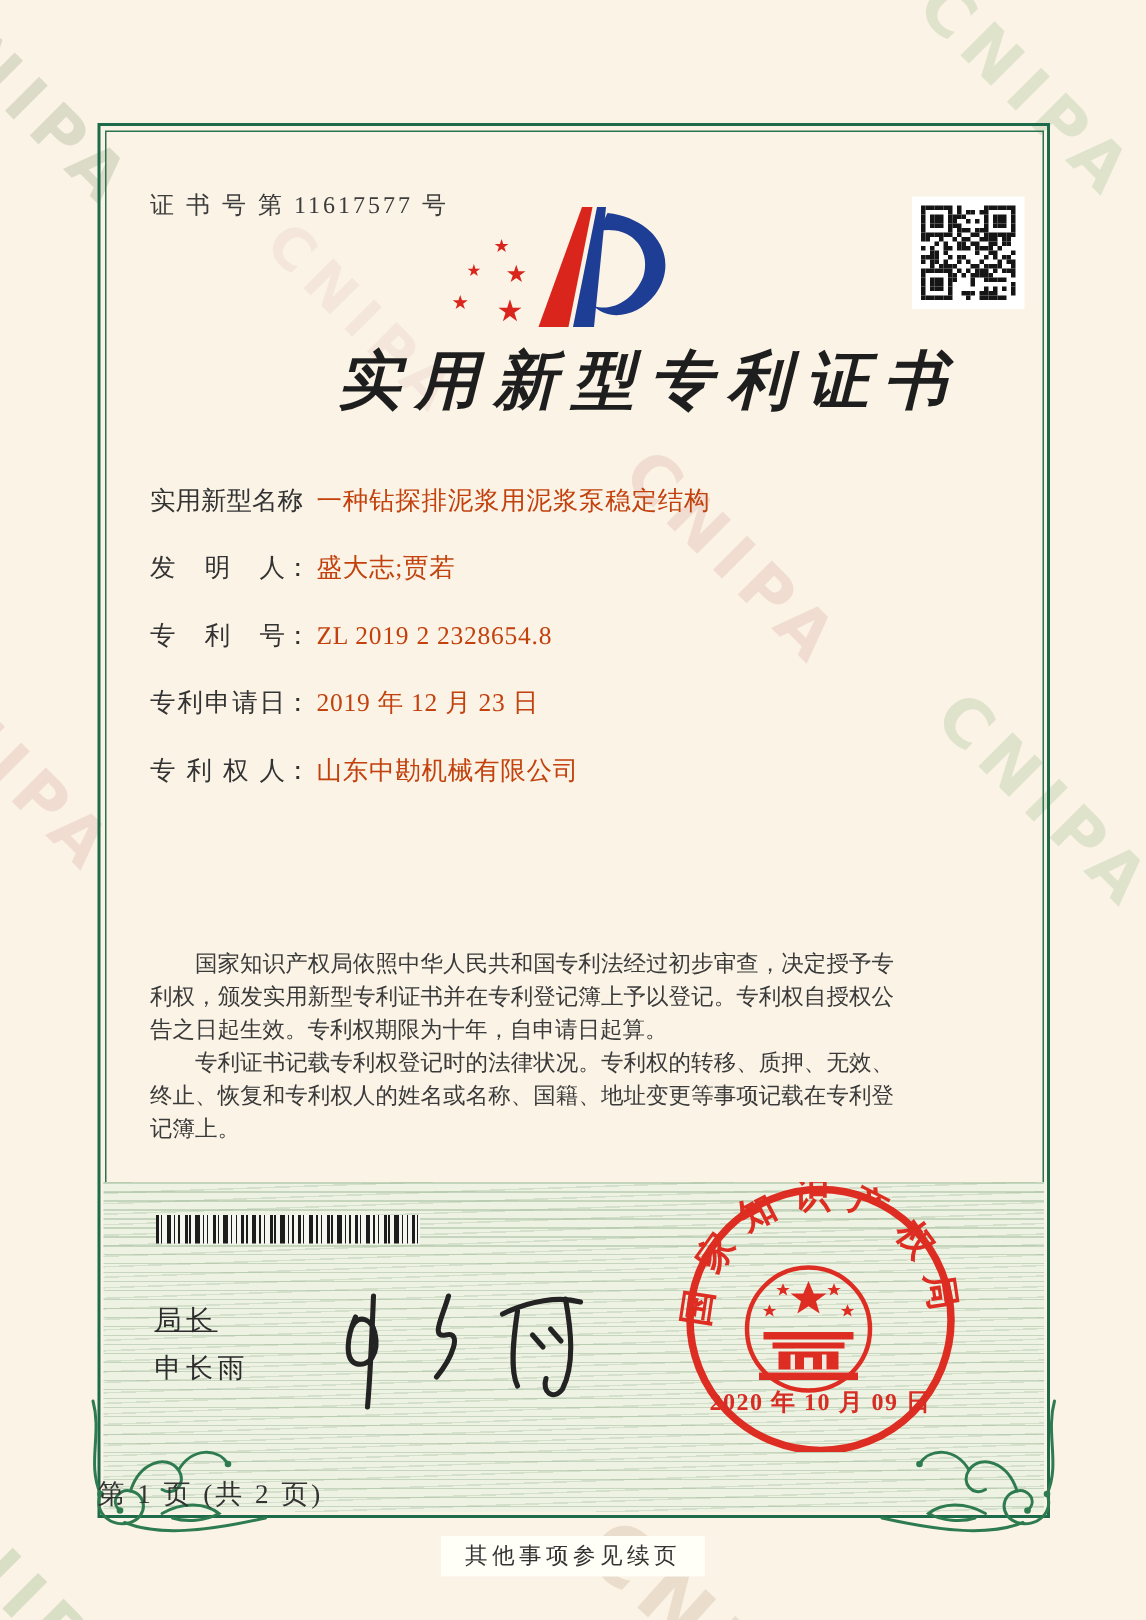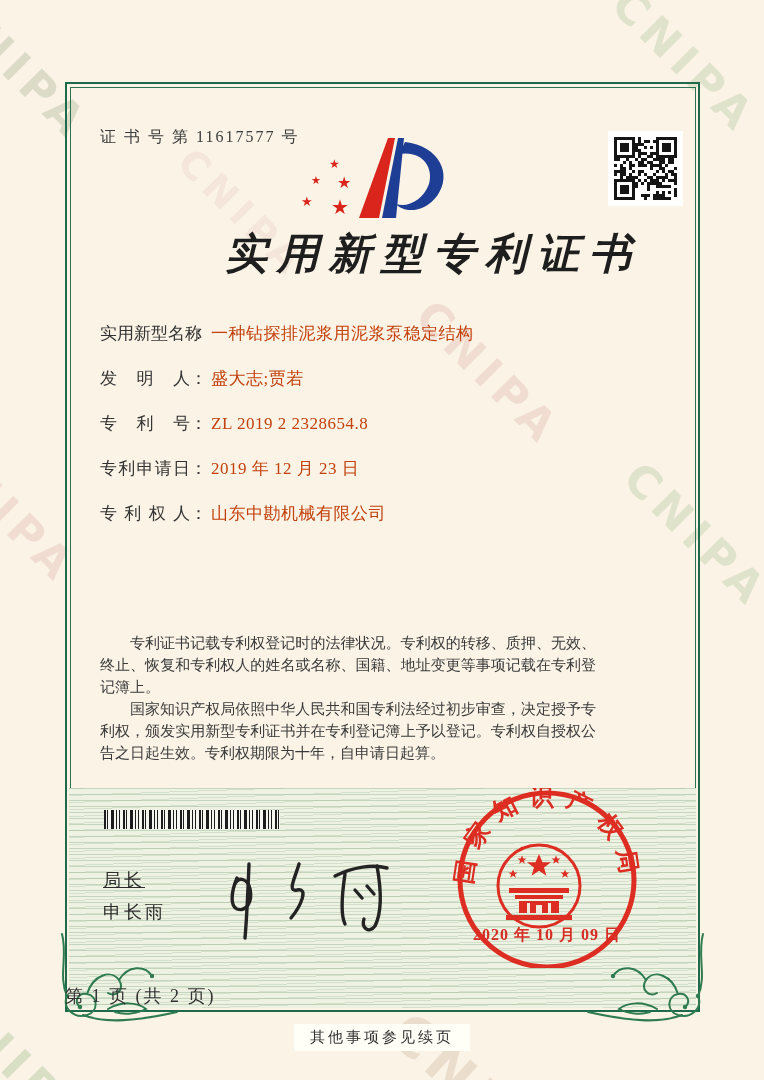--- a/index.html
+++ b/index.html
@@ -584,22 +584,22 @@
   </div>
   <div class="frow">
     <span class="flabel">专利申请日</span><span class="fcolon">：</span><span class="fvalue">2019 年 12 月 23 日</span>
   </div>
   <div class="frow">
     <span class="flabel">专利权人</span><span class="fcolon">：</span><span class="fvalue">山东中勘机械有限公司</span>
   </div>
 </div>
 
 <div class="paras">
+  <p>国家知识产权局依照中华人民共和国专利法经过初步审查，决定授予专利权，颁发实用新型专利证书并在专利登记簿上予以登记。专利权自授权公告之日起生效。专利权期限为十年，自申请日起算。</p>
   <p>专利证书记载专利权登记时的法律状况。专利权的转移、质押、无效、终止、恢复和专利权人的姓名或名称、国籍、地址变更等事项记载在专利登记簿上。</p>
-  <p>国家知识产权局依照中华人民共和国专利法经过初步审查，决定授予专利权，颁发实用新型专利证书并在专利登记簿上予以登记。专利权自授权公告之日起生效。专利权期限为十年，自申请日起算。</p>
 </div>
 
 <div class="barcode"></div>
 
 <div class="sig-title">局长</div>
 <div class="sig-name">申长雨</div>
 <svg class="sig-hand" width="210" height="100" viewBox="0 0 210 100">
   <g stroke="#232323" stroke-width="3.4" fill="none" stroke-linecap="round" stroke-linejoin="round">
     <path d="M34 16 C33 40 32 68 30 90"></path>
     <path d="M22 30 C16 44 15 58 22 61 C31 64 38 54 35 41 C33 31 24 28 20 36"></path>

